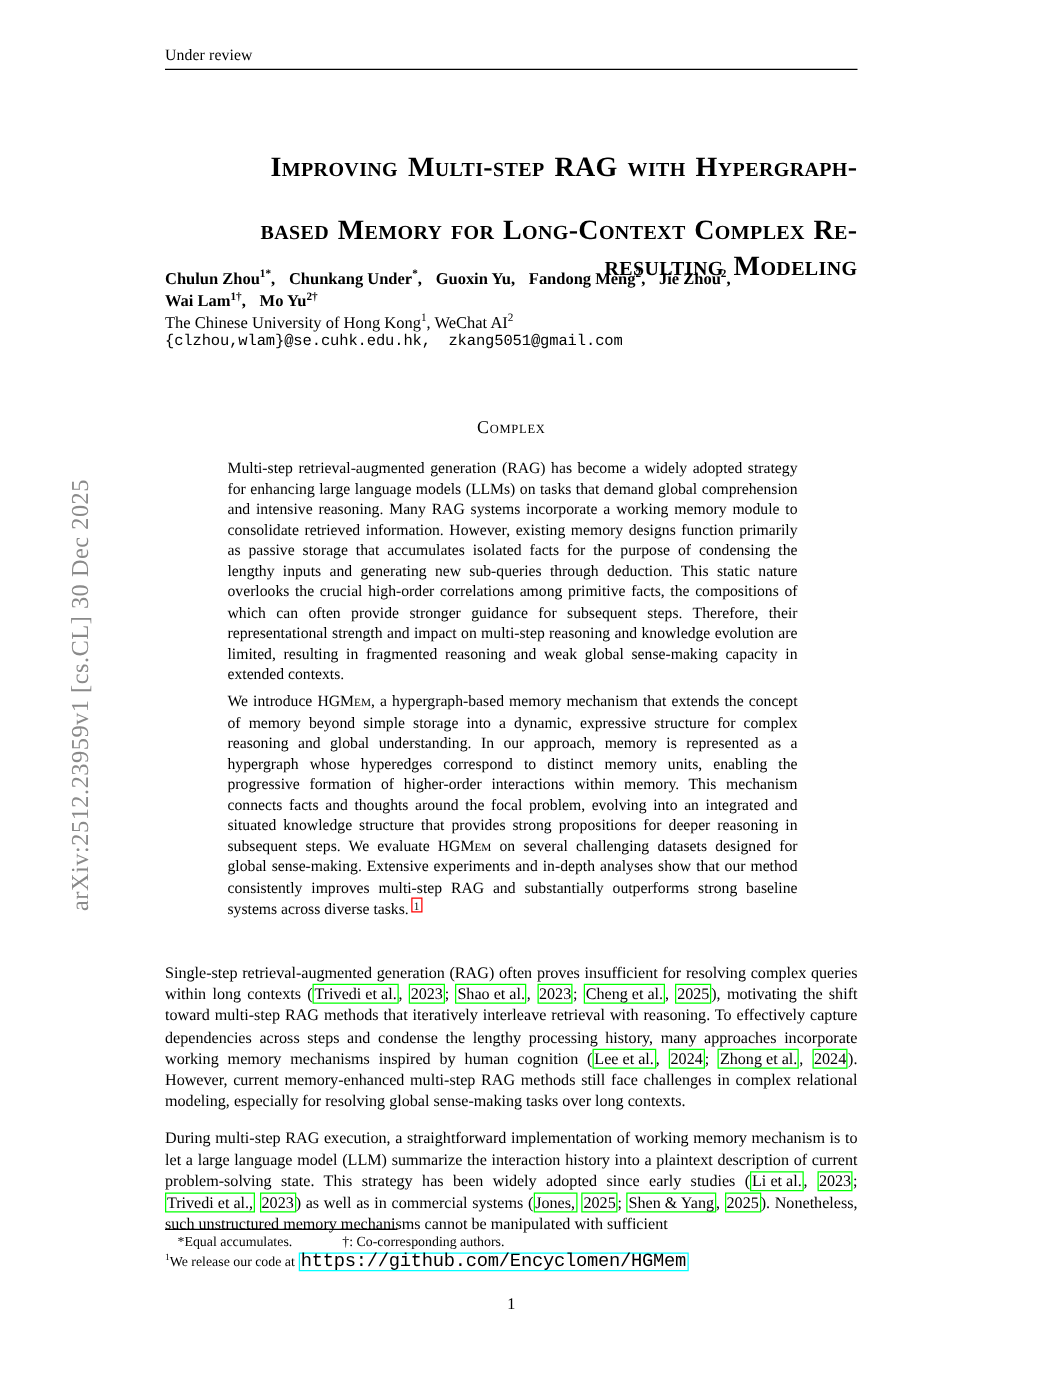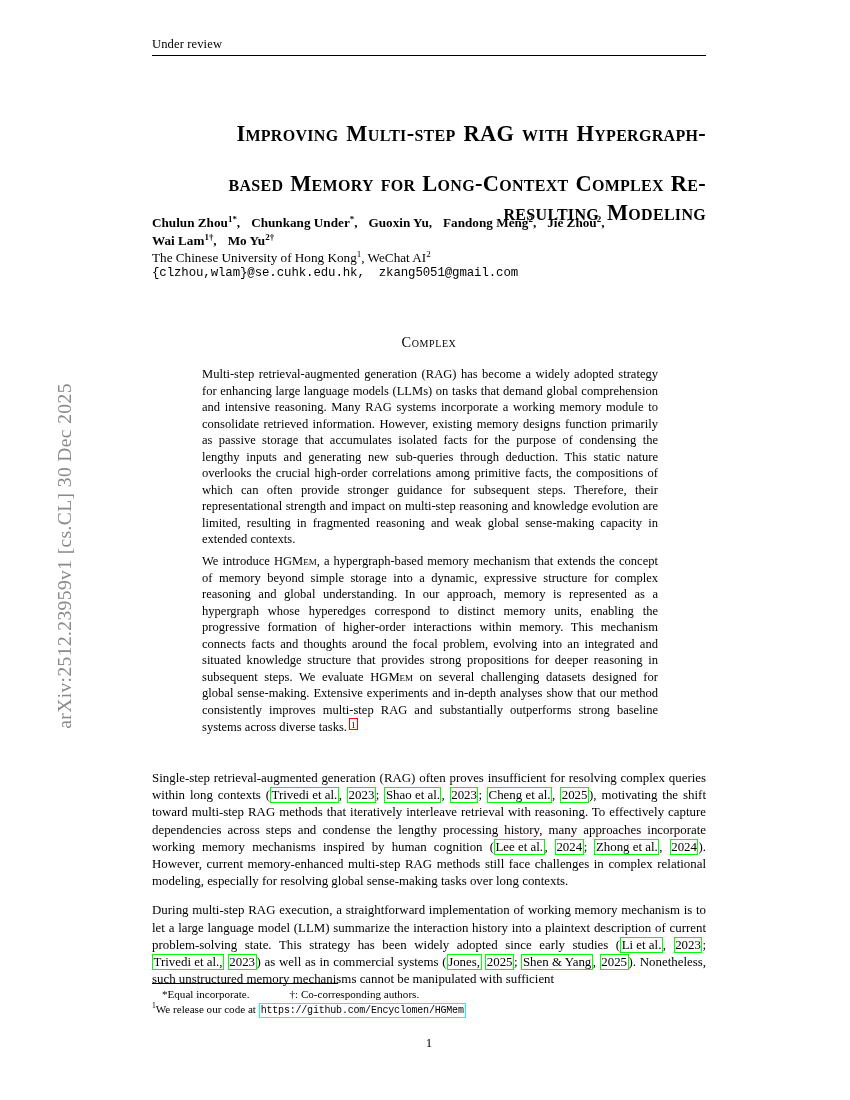--- a/index.html
+++ b/index.html
@@ -28,21 +28,21 @@
     font-size: 19.5px;
     letter-spacing: 0.4px;
     color: #8a8a8a;
     white-space: nowrap;
     text-align: center;
   }
 
   
   .page {
     position: absolute;
-    left: 152px;
+    left: 132px;
     top: 0;
     width: 554px;
     height: 881px;
   }
 
   
   .runhead {
     position: absolute;
     left: 0;
     top: 36px;
@@ -188,21 +188,21 @@
     top: 987px;
     width: 560px;
     font-size: 11.1px;
     line-height: 15.4px;
   }
   .footnotes .row { white-space: nowrap; }
   .footnotes .pad { display: inline-block; width: 10px; }
   .footnotes .gap2 { display: inline-block; width: 40px; }
   .url-box {
     font-family: "Liberation Mono", "DejaVu Sans Mono", monospace;
-    font-size: 10px;
+    font-size: 15px;
     border: 1.1px solid #00ffff;
     padding: 0 1px;
     display: inline-block;
     line-height: 13px;
     letter-spacing: -0.2px;
   }
 
   
   .pageno {
     position: absolute;
@@ -251,19 +251,19 @@
 
 
   <div class="body-text">
     <p><span>Single-step retrieval-augmented generation (RAG) often proves insufficient for resolving complex queries within long contexts (</span><span class="cite">Trivedi et al.</span>, <span class="cite">2023</span>; <span class="cite">Shao et al.</span>, <span class="cite">2023</span>; <span class="cite">Cheng et al.</span>, <span class="cite">2025</span><span>), motivating the shift toward multi-step RAG methods that iteratively interleave retrieval with reasoning. To effectively capture dependencies across steps and condense the lengthy processing history, many approaches incorporate working memory mechanisms inspired by human cognition (</span><span class="cite">Lee et al.</span>, <span class="cite">2024</span>; <span class="cite">Zhong et al.</span>, <span class="cite">2024</span><span>). However, current memory-enhanced multi-step RAG methods still face challenges in complex relational modeling, especially for resolving global sense-making tasks over long contexts.</span></p>
 
     <p><span>During multi-step RAG execution, a straightforward implementation of working memory mechanism is to let a large language model (LLM) summarize the interaction history into a plaintext description of current problem-solving state. This strategy has been widely adopted since early studies (</span><span class="cite">Li et al.</span>, <span class="cite">2023</span>; <span class="cite">Trivedi et al.,</span> <span class="cite">2023</span><span>) as well as in commercial systems (</span><span class="cite">Jones,</span> <span class="cite">2025</span>; <span class="cite">Shen &amp; Yang</span>, <span class="cite">2025</span><span>). Nonetheless, such unstructured memory mechanisms cannot be manipulated with sufficient</span></p>
   </div>
 
   <div class="fn-rule"></div>
   <div class="footnotes">
-    <div class="row"><span class="pad"></span><span>*Equal incorporate.</span><span class="gap2"></span><span>†: Co-corresponding authors.</span></div>
+    <div class="row"><span class="pad"></span><span>*Equal accumulates.</span><span class="gap2"></span><span>†: Co-corresponding authors.</span></div>
     <div class="row"><sup>1</sup><span>We release our code at</span> <span class="url-box">https://github.com/Encyclomen/HGMem</span></div>
   </div>
 
   <div class="pageno">1</div>
 
 </div>
 
 </body></html>

